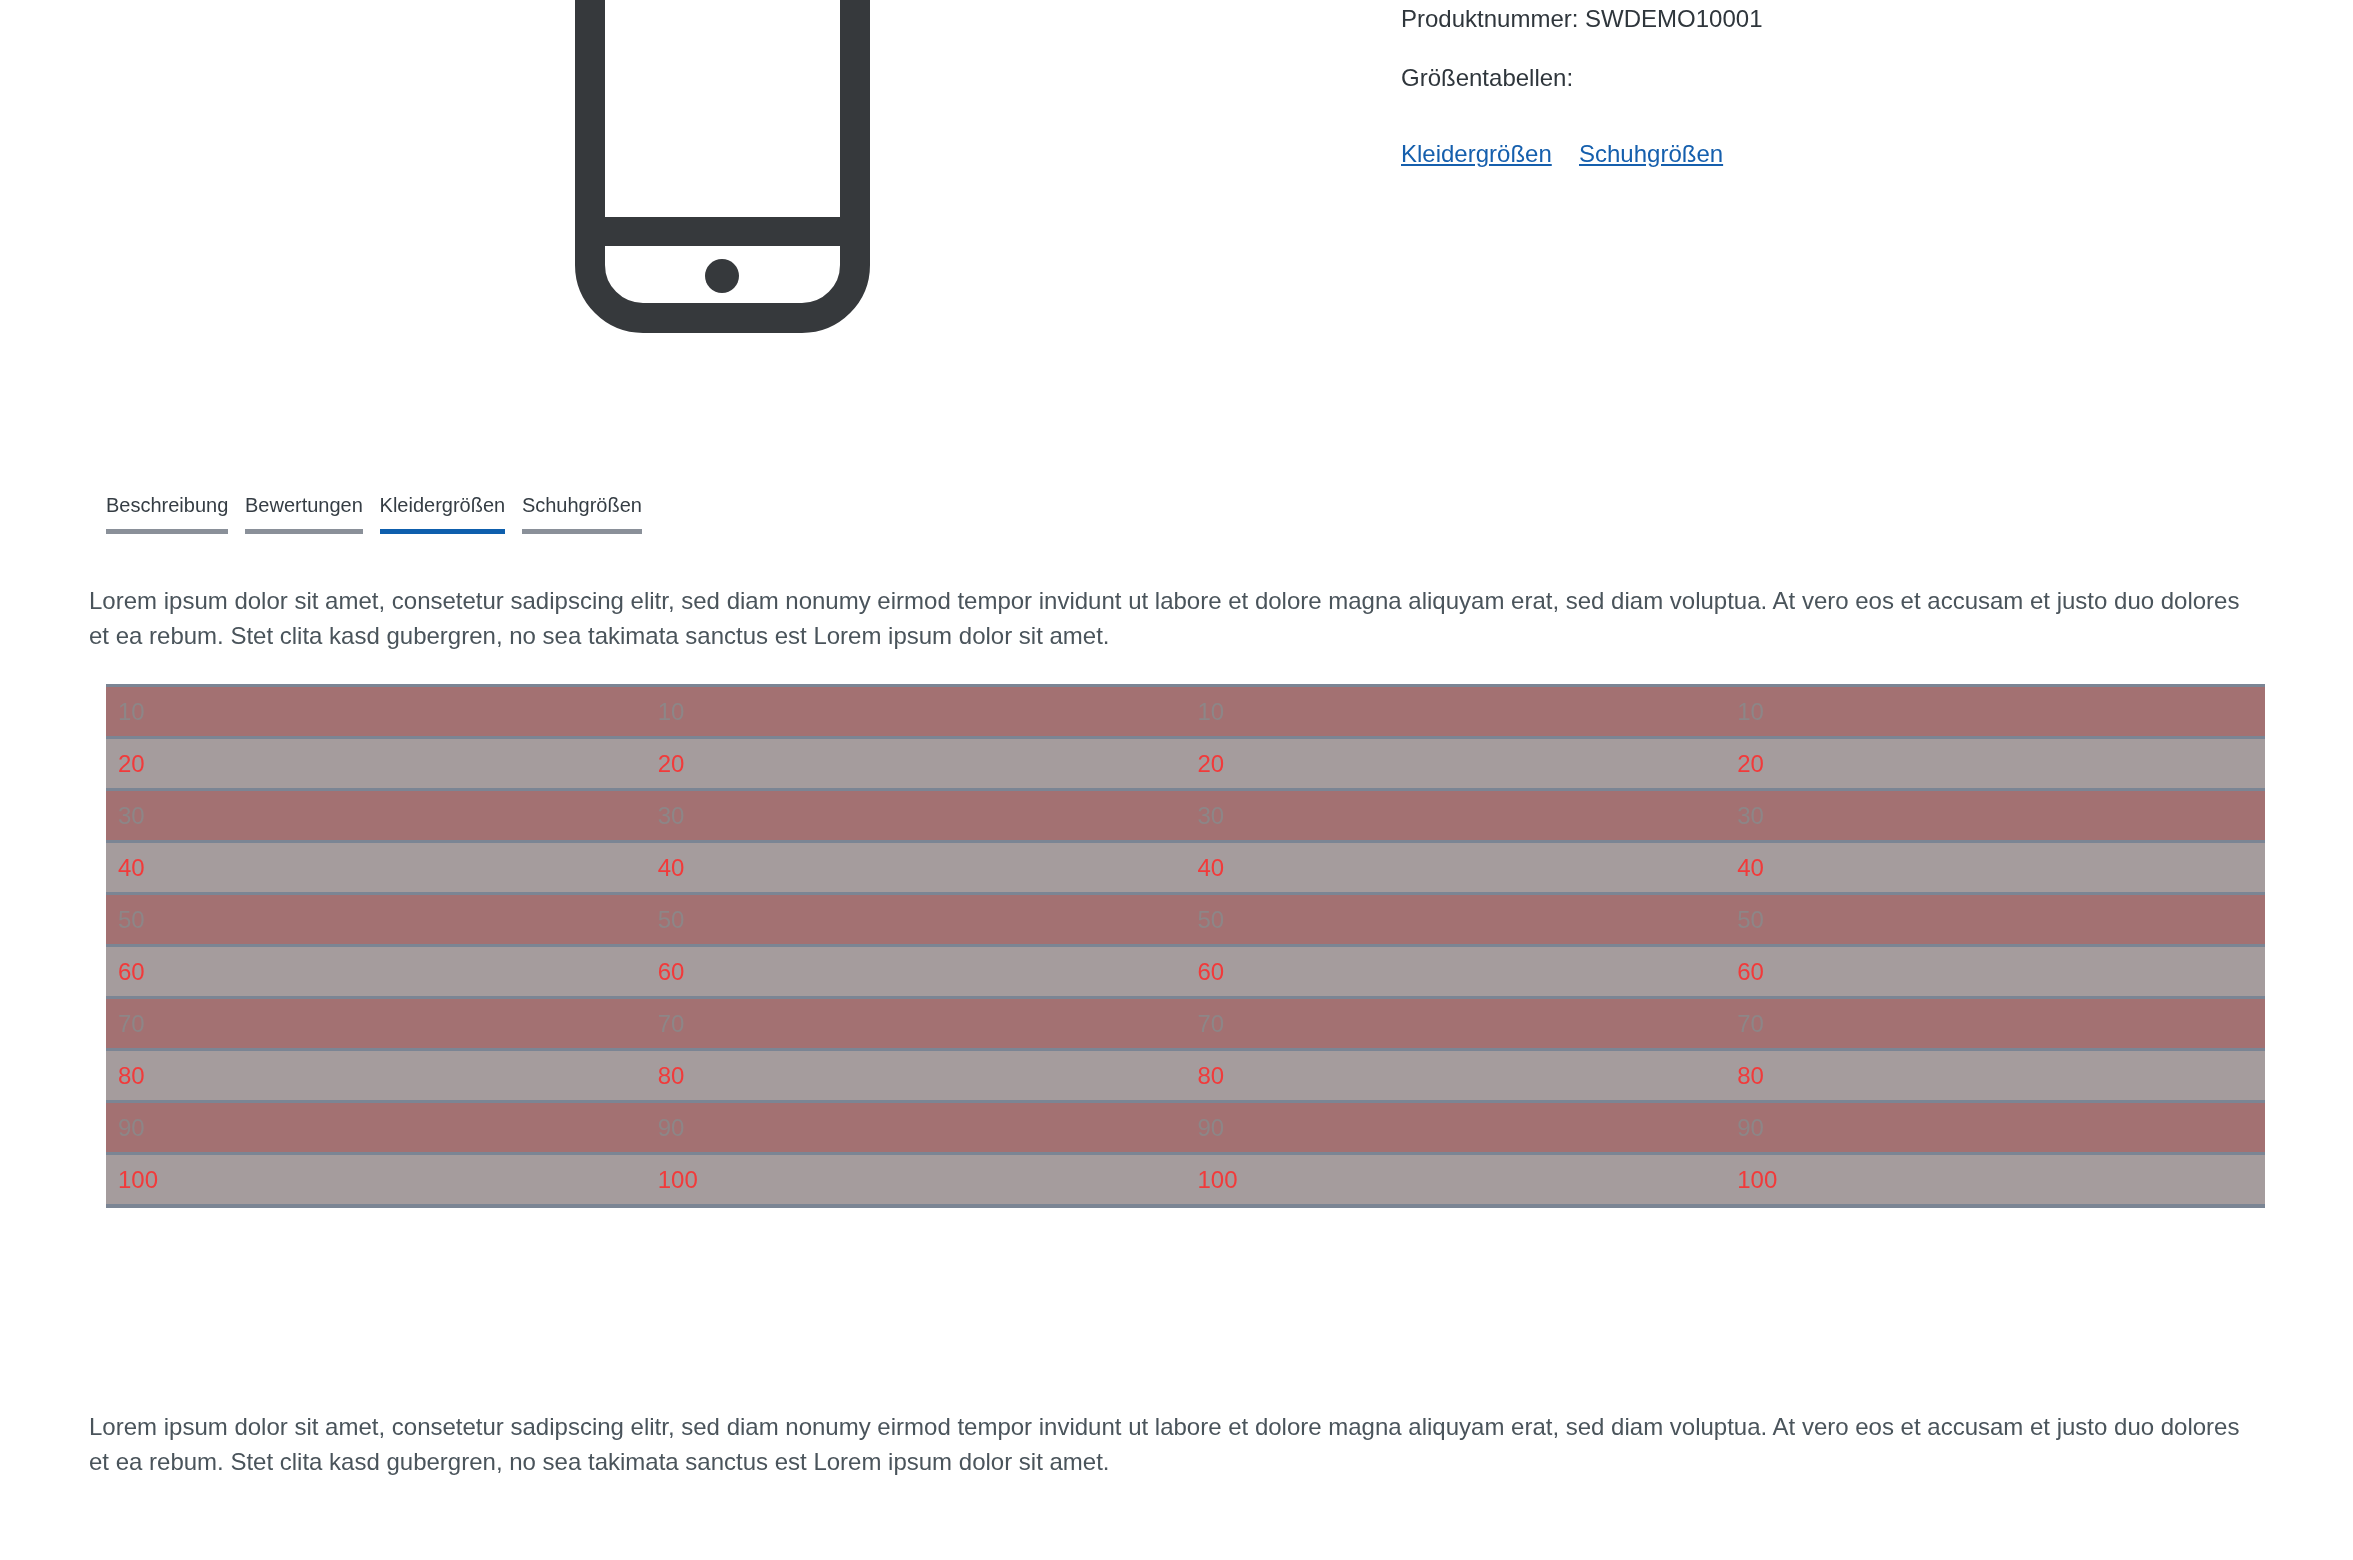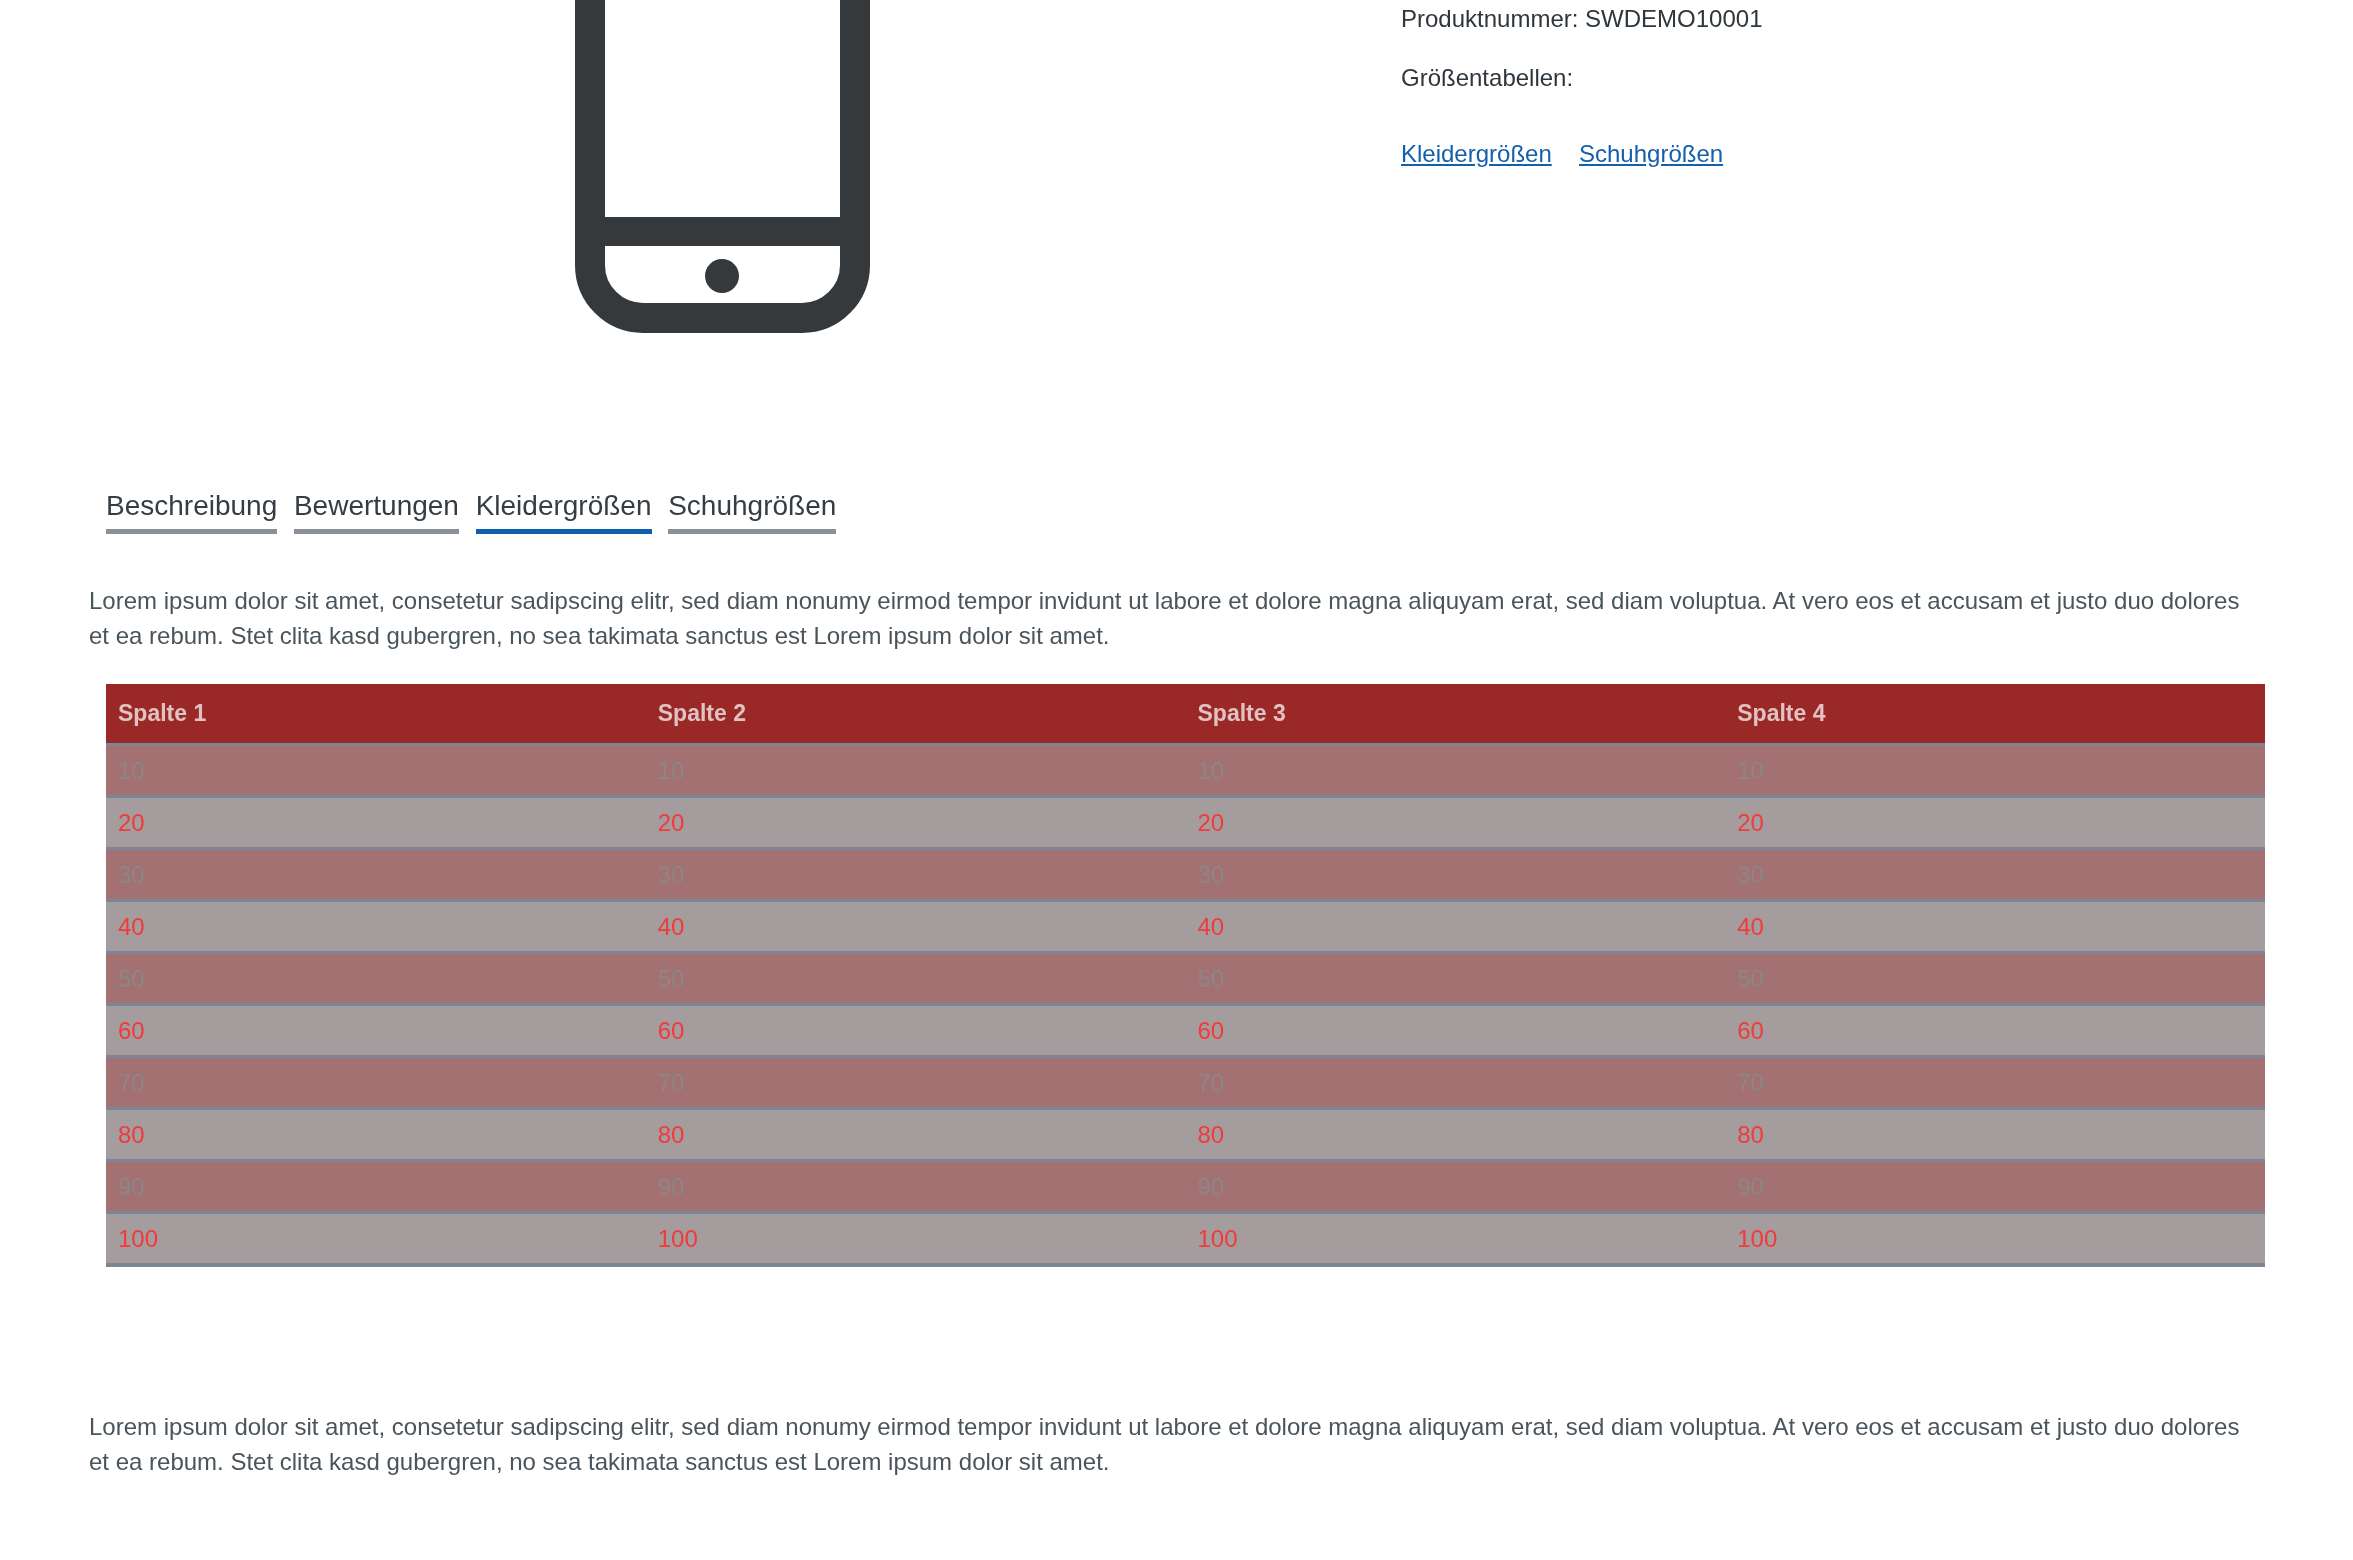--- a/index.html
+++ b/index.html
@@ -72,21 +72,21 @@
 
   
   .tabs {
     position: absolute;
     left: 106px;
     top: 492px;
     display: flex;
     gap: 16.7px;
   }
   .tab {
-    font-size: 28px;
+    font-size: 20px;
     line-height: 27px;
     color: #353d44;
     padding-bottom: 10.3px;
     border-bottom: 5.6px solid #8a9099;
     cursor: pointer;
     white-space: nowrap;
   }
   .tab.active { border-bottom-color: #0e5fad; }
 
   
@@ -163,84 +163,78 @@
 <div class="tabs">
   <div class="tab">Beschreibung</div>
   <div class="tab">Bewertungen</div>
   <div class="tab active">Kleidergrößen</div>
   <div class="tab">Schuhgrößen</div>
 </div>
 
 <div class="para top">Lorem ipsum dolor sit amet, consetetur sadipscing elitr, sed diam nonumy eirmod tempor invidunt ut labore et dolore magna aliquyam erat, sed diam voluptua. At vero eos et accusam et justo duo dolores et ea rebum. Stet clita kasd gubergren, no sea takimata sanctus est Lorem ipsum dolor sit amet.</div>
 
 <div class="size-table">
-  <div class="thead">
-      <div class="th">Spalte 1</div>
-      <div class="th">Spalte 2</div>
-      <div class="th">Spalte 3</div>
-      <div class="th">Spalte 4</div>
+  <div class="tbody">
+      <div class="row odd">
+        <div class="td">10</div>
+        <div class="td">10</div>
+        <div class="td">10</div>
+        <div class="td">10</div>
+      </div>
+      <div class="row even">
+        <div class="td">20</div>
+        <div class="td">20</div>
+        <div class="td">20</div>
+        <div class="td">20</div>
+      </div>
+      <div class="row odd">
+        <div class="td">30</div>
+        <div class="td">30</div>
+        <div class="td">30</div>
+        <div class="td">30</div>
+      </div>
+      <div class="row even">
+        <div class="td">40</div>
+        <div class="td">40</div>
+        <div class="td">40</div>
+        <div class="td">40</div>
+      </div>
+      <div class="row odd">
+        <div class="td">50</div>
+        <div class="td">50</div>
+        <div class="td">50</div>
+        <div class="td">50</div>
+      </div>
+      <div class="row even">
+        <div class="td">60</div>
+        <div class="td">60</div>
+        <div class="td">60</div>
+        <div class="td">60</div>
+      </div>
+      <div class="row odd">
+        <div class="td">70</div>
+        <div class="td">70</div>
+        <div class="td">70</div>
+        <div class="td">70</div>
+      </div>
+      <div class="row even">
+        <div class="td">80</div>
+        <div class="td">80</div>
+        <div class="td">80</div>
+        <div class="td">80</div>
+      </div>
+      <div class="row odd">
+        <div class="td">90</div>
+        <div class="td">90</div>
+        <div class="td">90</div>
+        <div class="td">90</div>
+      </div>
+      <div class="row even">
+        <div class="td">100</div>
+        <div class="td">100</div>
+        <div class="td">100</div>
+        <div class="td">100</div>
+      </div>
     </div>
-  <div class="tbody">
-      <div class="row odd">
-        <div class="td">10</div>
-        <div class="td">10</div>
-        <div class="td">10</div>
-        <div class="td">10</div>
-      </div>
-      <div class="row even">
-        <div class="td">20</div>
-        <div class="td">20</div>
-        <div class="td">20</div>
-        <div class="td">20</div>
-      </div>
-      <div class="row odd">
-        <div class="td">30</div>
-        <div class="td">30</div>
-        <div class="td">30</div>
-        <div class="td">30</div>
-      </div>
-      <div class="row even">
-        <div class="td">40</div>
-        <div class="td">40</div>
-        <div class="td">40</div>
-        <div class="td">40</div>
-      </div>
-      <div class="row odd">
-        <div class="td">50</div>
-        <div class="td">50</div>
-        <div class="td">50</div>
-        <div class="td">50</div>
-      </div>
-      <div class="row even">
-        <div class="td">60</div>
-        <div class="td">60</div>
-        <div class="td">60</div>
-        <div class="td">60</div>
-      </div>
-      <div class="row odd">
-        <div class="td">70</div>
-        <div class="td">70</div>
-        <div class="td">70</div>
-        <div class="td">70</div>
-      </div>
-      <div class="row even">
-        <div class="td">80</div>
-        <div class="td">80</div>
-        <div class="td">80</div>
-        <div class="td">80</div>
-      </div>
-      <div class="row odd">
-        <div class="td">90</div>
-        <div class="td">90</div>
-        <div class="td">90</div>
-        <div class="td">90</div>
-      </div>
-      <div class="row even">
-        <div class="td">100</div>
-        <div class="td">100</div>
-        <div class="td">100</div>
-        <div class="td">100</div>
-      </div>
-    </div>
 </div>
 
 <div class="para bottom">Lorem ipsum dolor sit amet, consetetur sadipscing elitr, sed diam nonumy eirmod tempor invidunt ut labore et dolore magna aliquyam erat, sed diam voluptua. At vero eos et accusam et justo duo dolores et ea rebum. Stet clita kasd gubergren, no sea takimata sanctus est Lorem ipsum dolor sit amet.</div>
 
 
 </body></html>

